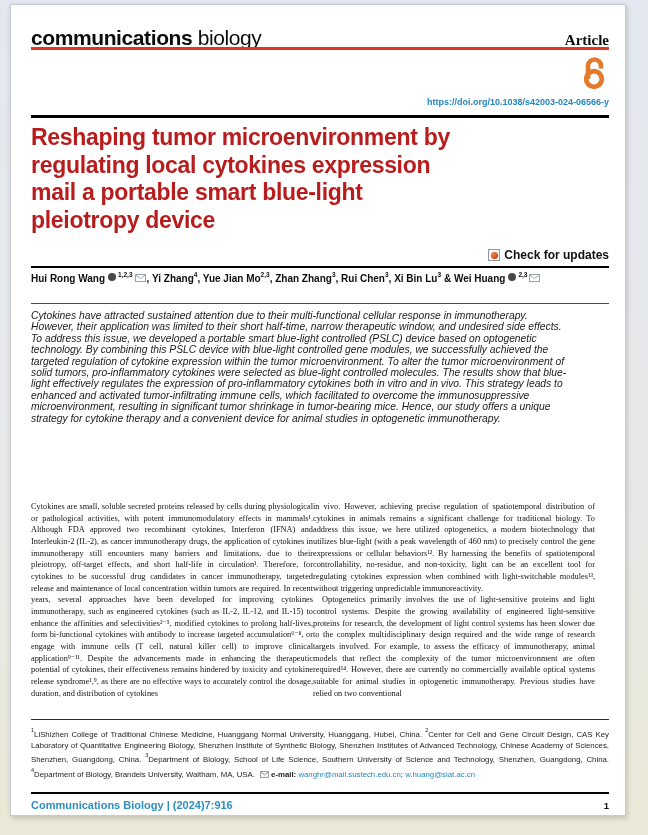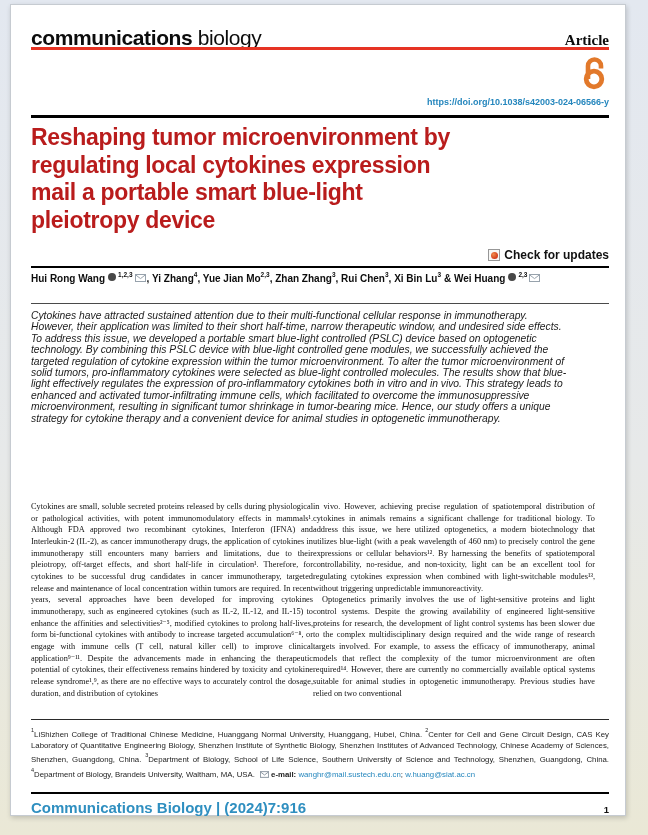--- a/index.html
+++ b/index.html
@@ -52,21 +52,21 @@
   .col p{margin:0;}
   .col p.indent{text-indent:9px;}
 
   .footnotes{position:absolute;top:721px;left:0;right:0;font-size:7.8px;line-height:10.9px;color:#1c1c1c;text-align:justify;}
   .footnotes sup{font-size:5.5px;position:relative;top:-1px;}
   .fn-email-label{font-weight:700;}
   .fn-link{color:#2486bd;text-decoration:none;margin-top:19px;}
   .env-s{vertical-align:-1px;margin:0 2px 0 3px;}
 
   .footer{position:absolute;top:794px;left:0;right:0;display:flex;justify-content:space-between;align-items:baseline;}
-  .footer-citation{font-size:15px;font-weight:700;color:#2f8fc0;}
+  .footer-citation{font-size:11px;font-weight:700;color:#2f8fc0;}
   .footer-page{font-size:9.5px;font-weight:700;color:#111;}
 </style>
 </head>
 <body>
 
 <div class="page">
   <div class="content">
 
     <div class="masthead">
       <div class="journal"><b>communications</b> <span class="light">biology</span></div>

